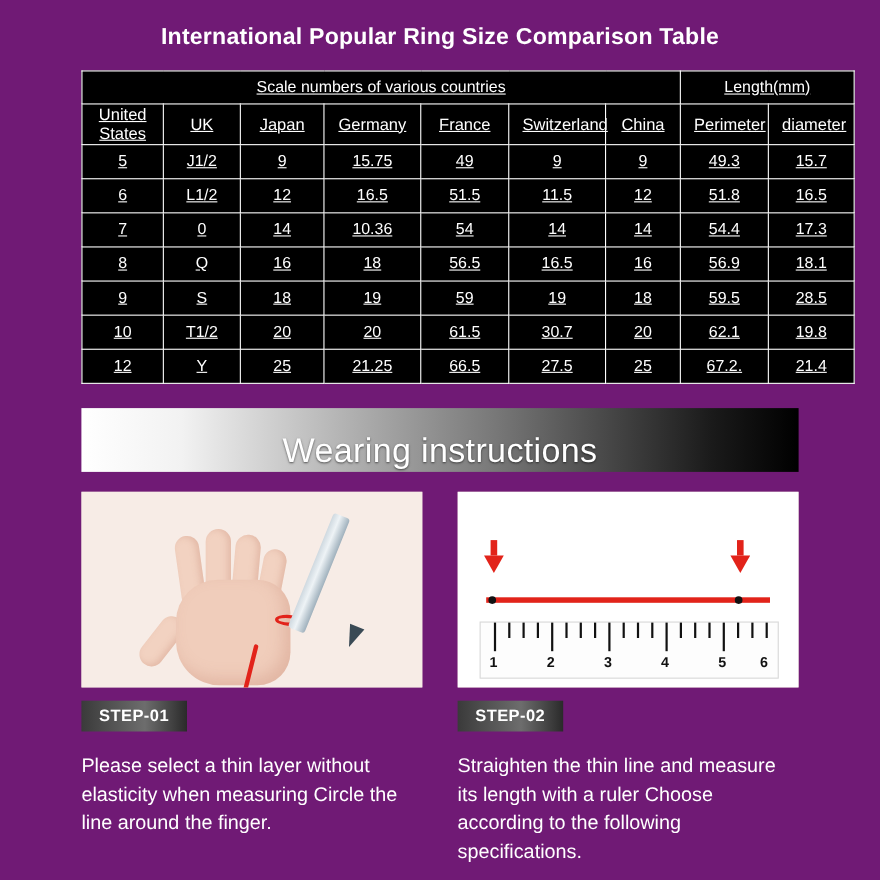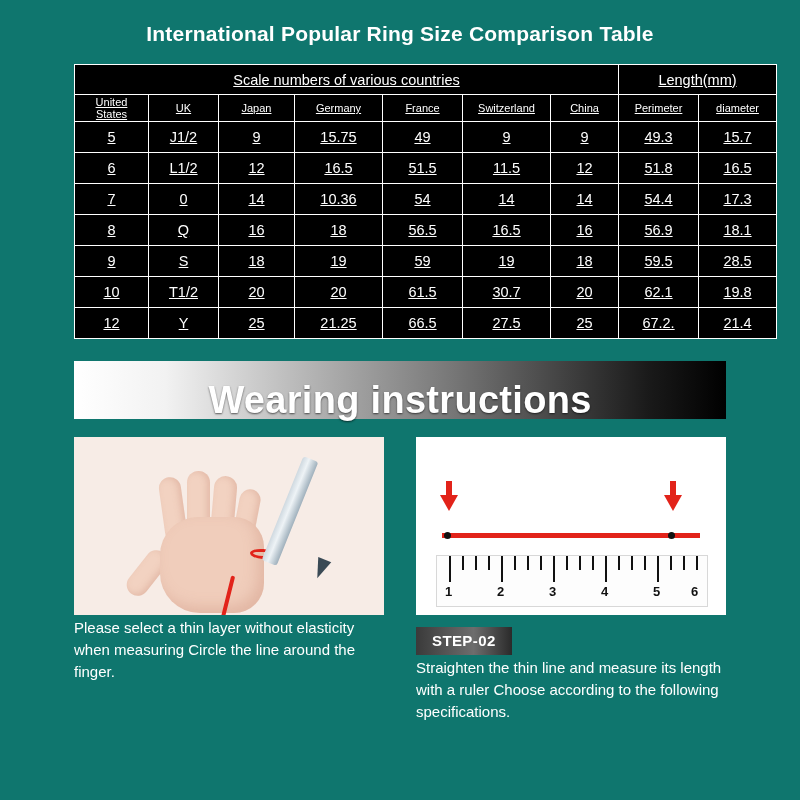--- a/index.html
+++ b/index.html
@@ -7,21 +7,21 @@
     margin: 0; padding: 0;
     width: 800px; height: 800px;
     background: #000;
     font-family: "Liberation Sans", sans-serif;
     color: #fff;
     overflow: hidden;
   }
   .page {
     width: 800px; height: 800px;
     position: relative;
-    background: #0f766e;
+    background: #701a75;
   }
   .title {
     text-align: center;
     font-size: 21px;
     font-weight: bold;
     color: #ffffff;
     padding-top: 22px;
     letter-spacing: 0.2px;
   }
   .table-wrap {
@@ -40,21 +40,21 @@
     text-align: center;
     color: #ffffff;
     font-weight: normal;
   }
   .grp-head th {
     font-size: 14.5px;
     height: 30px;
     padding: 2px 4px;
   }
   .col-head th {
-    font-size: 11px;
+    font-size: 15px;
     height: 24px;
     padding: 1px 12px;
   }
   table.sizes tbody td {
     font-size: 14.5px;
     height: 31px;
   }
   
   col.c0 { width: 74px; }
   col.c1 { width: 70px; }
@@ -69,22 +69,22 @@
   .wearing-band {
     margin: 22px auto 0 auto;
     width: 652px;
     height: 58px;
     background: linear-gradient(to right, #ffffff 0%, #f2f2f2 14%, #777777 58%, #1a1a1a 88%, #000000 100%);
     display: flex;
     align-items: center;
     justify-content: center;
   }
   .wearing-band .txt {
-    font-size: 38px;
-    font-weight: bold;
+    font-size: 31px;
+    font-weight: normal;
     color: #ffffff;
     text-shadow: 0 1px 2px rgba(0,0,0,.6);
     letter-spacing: 0.3px;
     margin-top: 20px;
   }
   .steps {
     margin: 18px auto 0 auto;
     width: 652px;
     display: flex;
     justify-content: space-between;
@@ -100,22 +100,22 @@
     margin-top: 12px;
     display: inline-block;
     background: linear-gradient(to right, #3a3a3a, #6d6d6d 60%, #2a2a2a);
     color: #fff;
     font-size: 15px;
     font-weight: bold;
     padding: 5px 16px 6px 16px;
     letter-spacing: .4px;
   }
   .caption {
-    margin-top: 2px;
-    font-size: 15px;
+    margin-top: 18px;
+    font-size: 18px;
     line-height: 1.45;
     color: #ffffff;
     width: 312px;
   }
 
   
   .skin-bg { position:absolute; inset:0; background:#f7ece6; }
   .hand {
     position:absolute;
     left: 58px; top: 34px;
@@ -319,20 +319,21 @@
           <div class="fingr f4"></div>
           <div class="fingr thumb"></div>
           <div class="palm"></div>
           <div class="ring-wrap"></div>
           <div class="redline tail1"></div>
 
           <div class="pen"></div>
           <div class="pen-tip"></div>
         </div>
       </div>
+      <div class="badge">STEP-01</div>
       <div class="caption">Please select a thin layer without elasticity when measuring Circle the line around the finger.</div>
     </div>
 
     <div class="step">
       <div class="photo">
         <div class="ruler-bg"></div>
 
         <div class="arrow-stem" style="left:30px; top:44px;"></div>
         <div class="arrow" style="left:24px; top:58px;"></div>
         <div class="arrow-stem" style="left:254px; top:44px;"></div>

